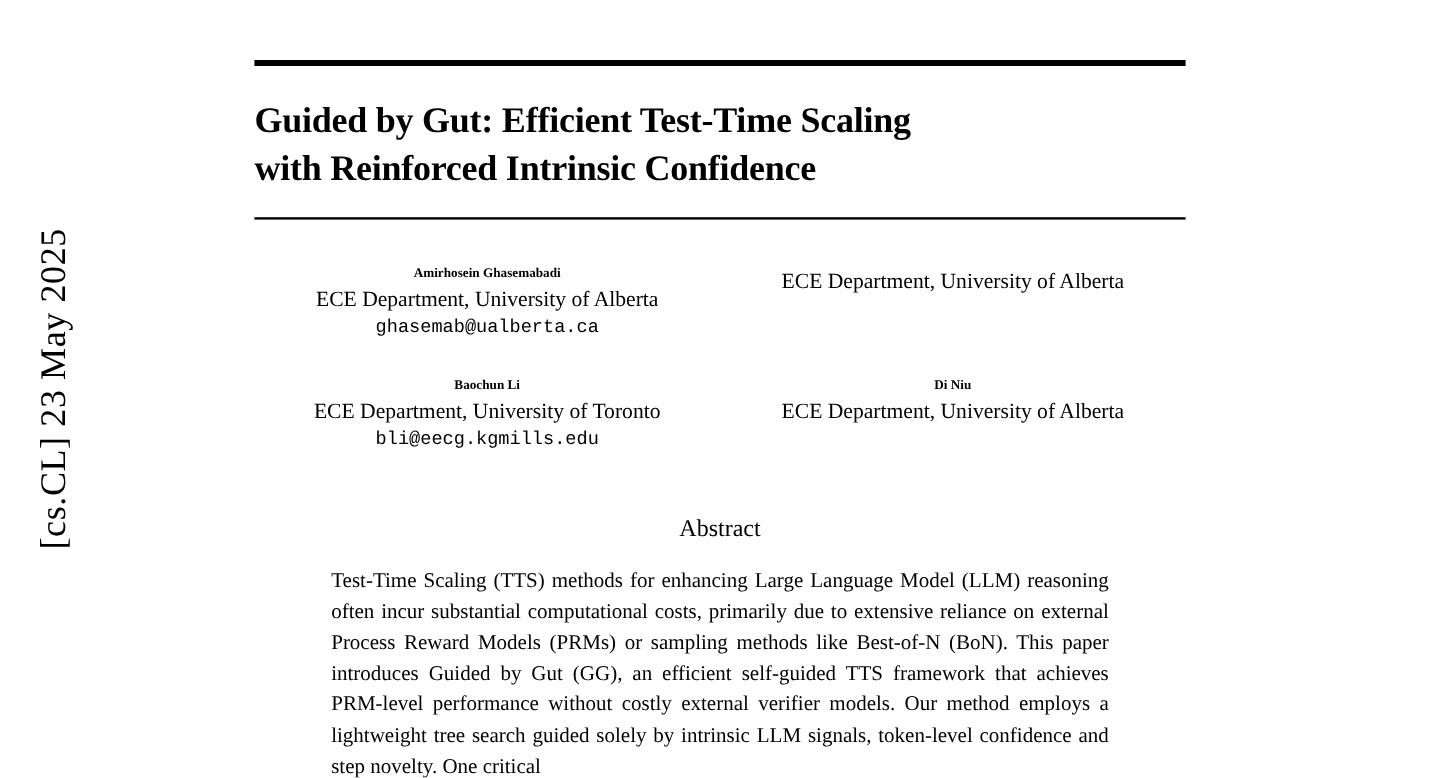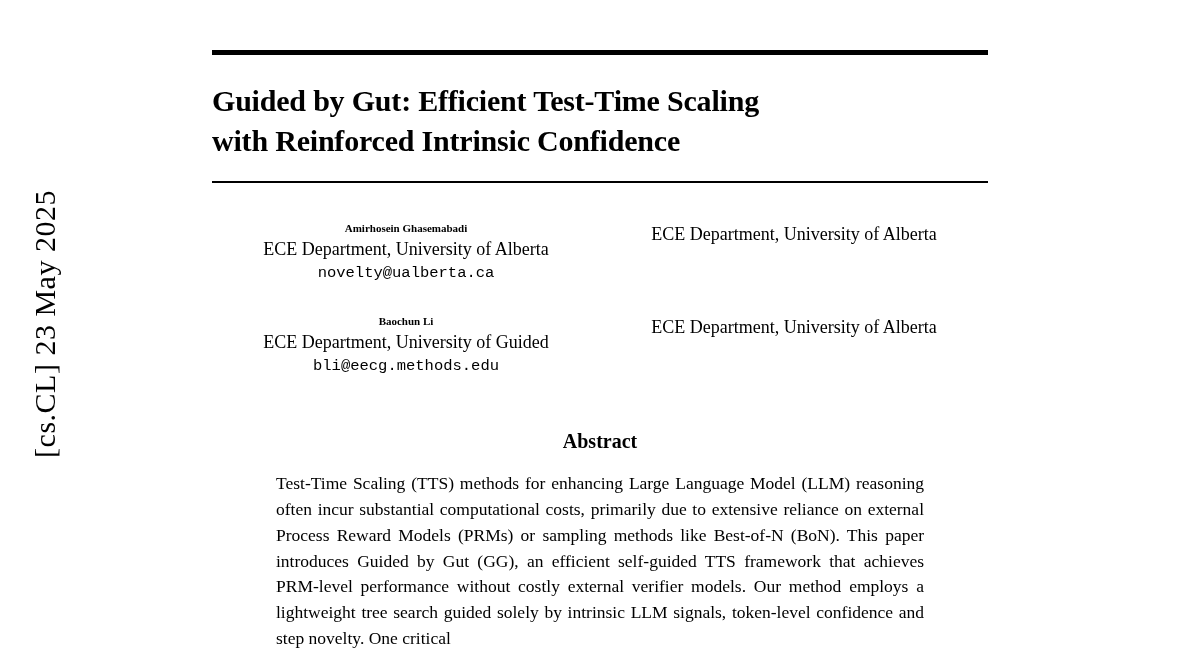--- a/index.html
+++ b/index.html
@@ -101,21 +101,21 @@
     line-height: 1.45;
   }
   .author-email {
     font-family: "Liberation Mono", monospace;
     font-size: 15.5px;
     line-height: 1.5;
   }
 
   .abstract-heading {
     text-align: center;
-    font-weight: bold;
+    font-weight: normal;
     font-size: 20px;
     margin-top: 52px;
   }
   .abstract-body {
     margin: 18px auto 0 auto;
     width: 648px;
     font-size: 17.5px;
     line-height: 1.47;
     text-align: justify;
     text-justify: inter-word;
@@ -139,33 +139,34 @@
       <span class="line2">with Reinforced Intrinsic Confidence</span>
     </h1>
 
     <div class="rule-thin"></div>
 
     <div class="authors">
       <div class="author-row">
         <div class="author">
           <div class="author-name">Amirhosein Ghasemabadi</div>
           <div class="author-affil">ECE Department, University of Alberta</div>
-          <div class="author-email">novelty@ualberta.ca</div>
+          <div class="author-email">ghasemab@ualberta.ca</div>
         </div>
         <div class="author">
           <div class="author-affil">ECE Department, University of Alberta</div>
         </div>
       </div>
       <div class="author-row">
         <div class="author">
           <div class="author-name">Baochun Li</div>
-          <div class="author-affil">ECE Department, University of Guided</div>
-          <div class="author-email">bli@eecg.methods.edu</div>
+          <div class="author-affil">ECE Department, University of Toronto</div>
+          <div class="author-email">bli@eecg.kgmills.edu</div>
         </div>
         <div class="author">
+          <div class="author-name">Di Niu</div>
           <div class="author-affil">ECE Department, University of Alberta</div>
         </div>
       </div>
     </div>
 
     <div class="abstract-heading">Abstract</div>
     <div class="abstract-body">
       <p>Test-Time Scaling (TTS) methods for enhancing Large Language Model (LLM) reasoning often incur substantial computational costs, primarily due to extensive reliance on external Process Reward Models (PRMs) or sampling methods like Best-of-N (BoN). This paper introduces Guided by Gut (GG), an efficient self-guided TTS framework that achieves PRM-level performance without costly external verifier models. Our method employs a lightweight tree search guided solely by intrinsic LLM signals, token-level confidence and step novelty. One critical</p>
     </div>
 

